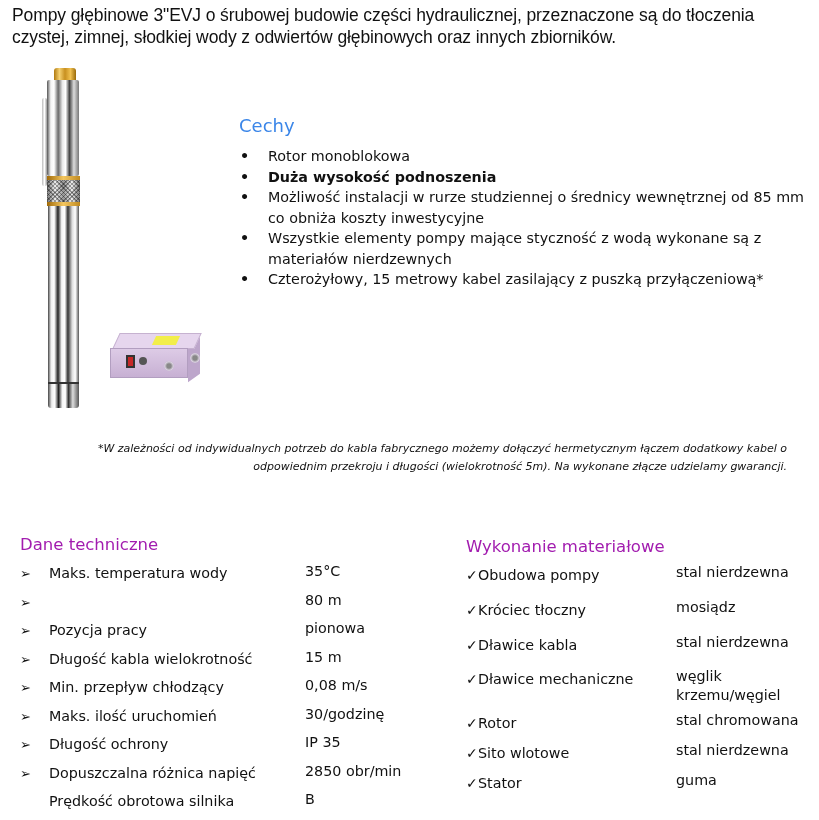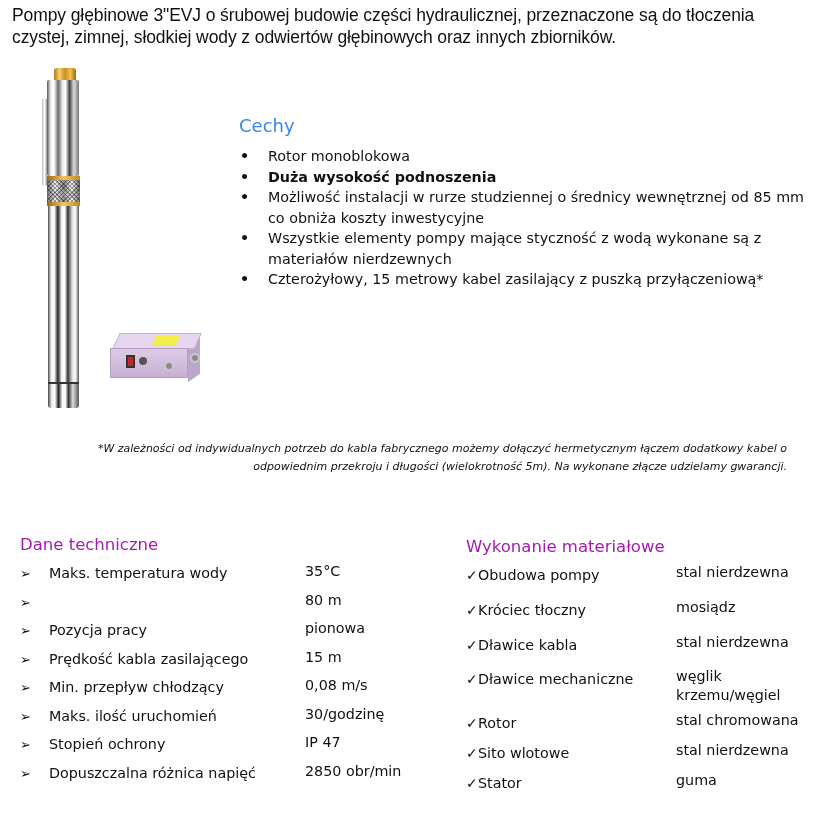--- a/index.html
+++ b/index.html
@@ -198,42 +198,46 @@
     <span class="arrow">➢</span>
     <span class="value">80 m</span>
   </div>
   <div class="tech-row">
     <span class="arrow">➢</span>
     <span class="label">Pozycja pracy</span>
     <span class="value">pionowa</span>
   </div>
   <div class="tech-row">
     <span class="arrow">➢</span>
-    <span class="label">Prędkość kabla zasilającego</span>
+    <span class="label">Długość kabla wielokrotność</span>
     <span class="value">15 m</span>
   </div>
   <div class="tech-row">
     <span class="arrow">➢</span>
     <span class="label">Min. przepływ chłodzący</span>
     <span class="value">0,08 m/s</span>
   </div>
   <div class="tech-row">
     <span class="arrow">➢</span>
     <span class="label">Maks. ilość uruchomień</span>
     <span class="value">30/godzinę</span>
   </div>
   <div class="tech-row">
     <span class="arrow">➢</span>
-    <span class="label">Stopień ochrony</span>
-    <span class="value">IP 47</span>
+    <span class="label">Długość ochrony</span>
+    <span class="value">IP 35</span>
   </div>
   <div class="tech-row">
     <span class="arrow">➢</span>
     <span class="label">Dopuszczalna różnica napięć</span>
     <span class="value">2850 obr/min</span>
+  </div>
+  <div class="tech-row">
+    <span class="label">Prędkość obrotowa silnika</span>
+    <span class="value">B</span>
   </div>
 </div>
 
 <h2 class="section-title mat-title">Wykonanie materiałowe</h2>
 <div class="mat-table">
   <div class="mat-row" style="height:35px">
     <span class="check">✓</span>
     <span class="label">Obudowa pompy</span>
     <span class="value">stal nierdzewna</span>
   </div>

